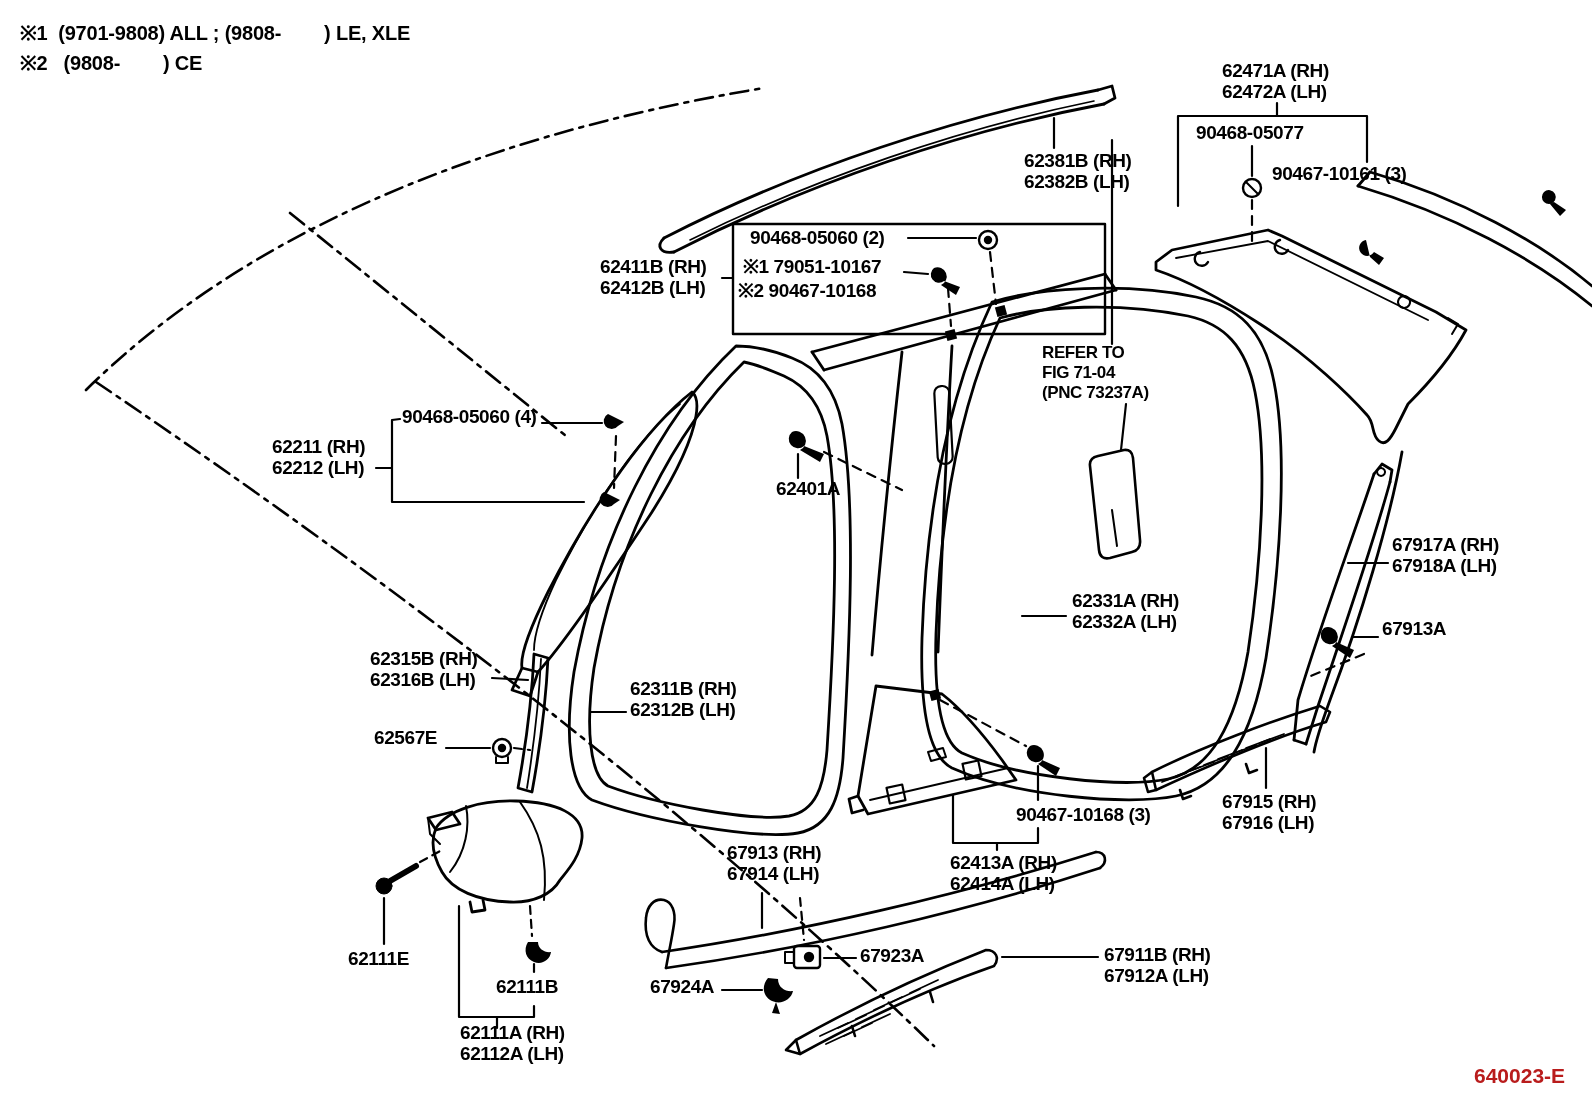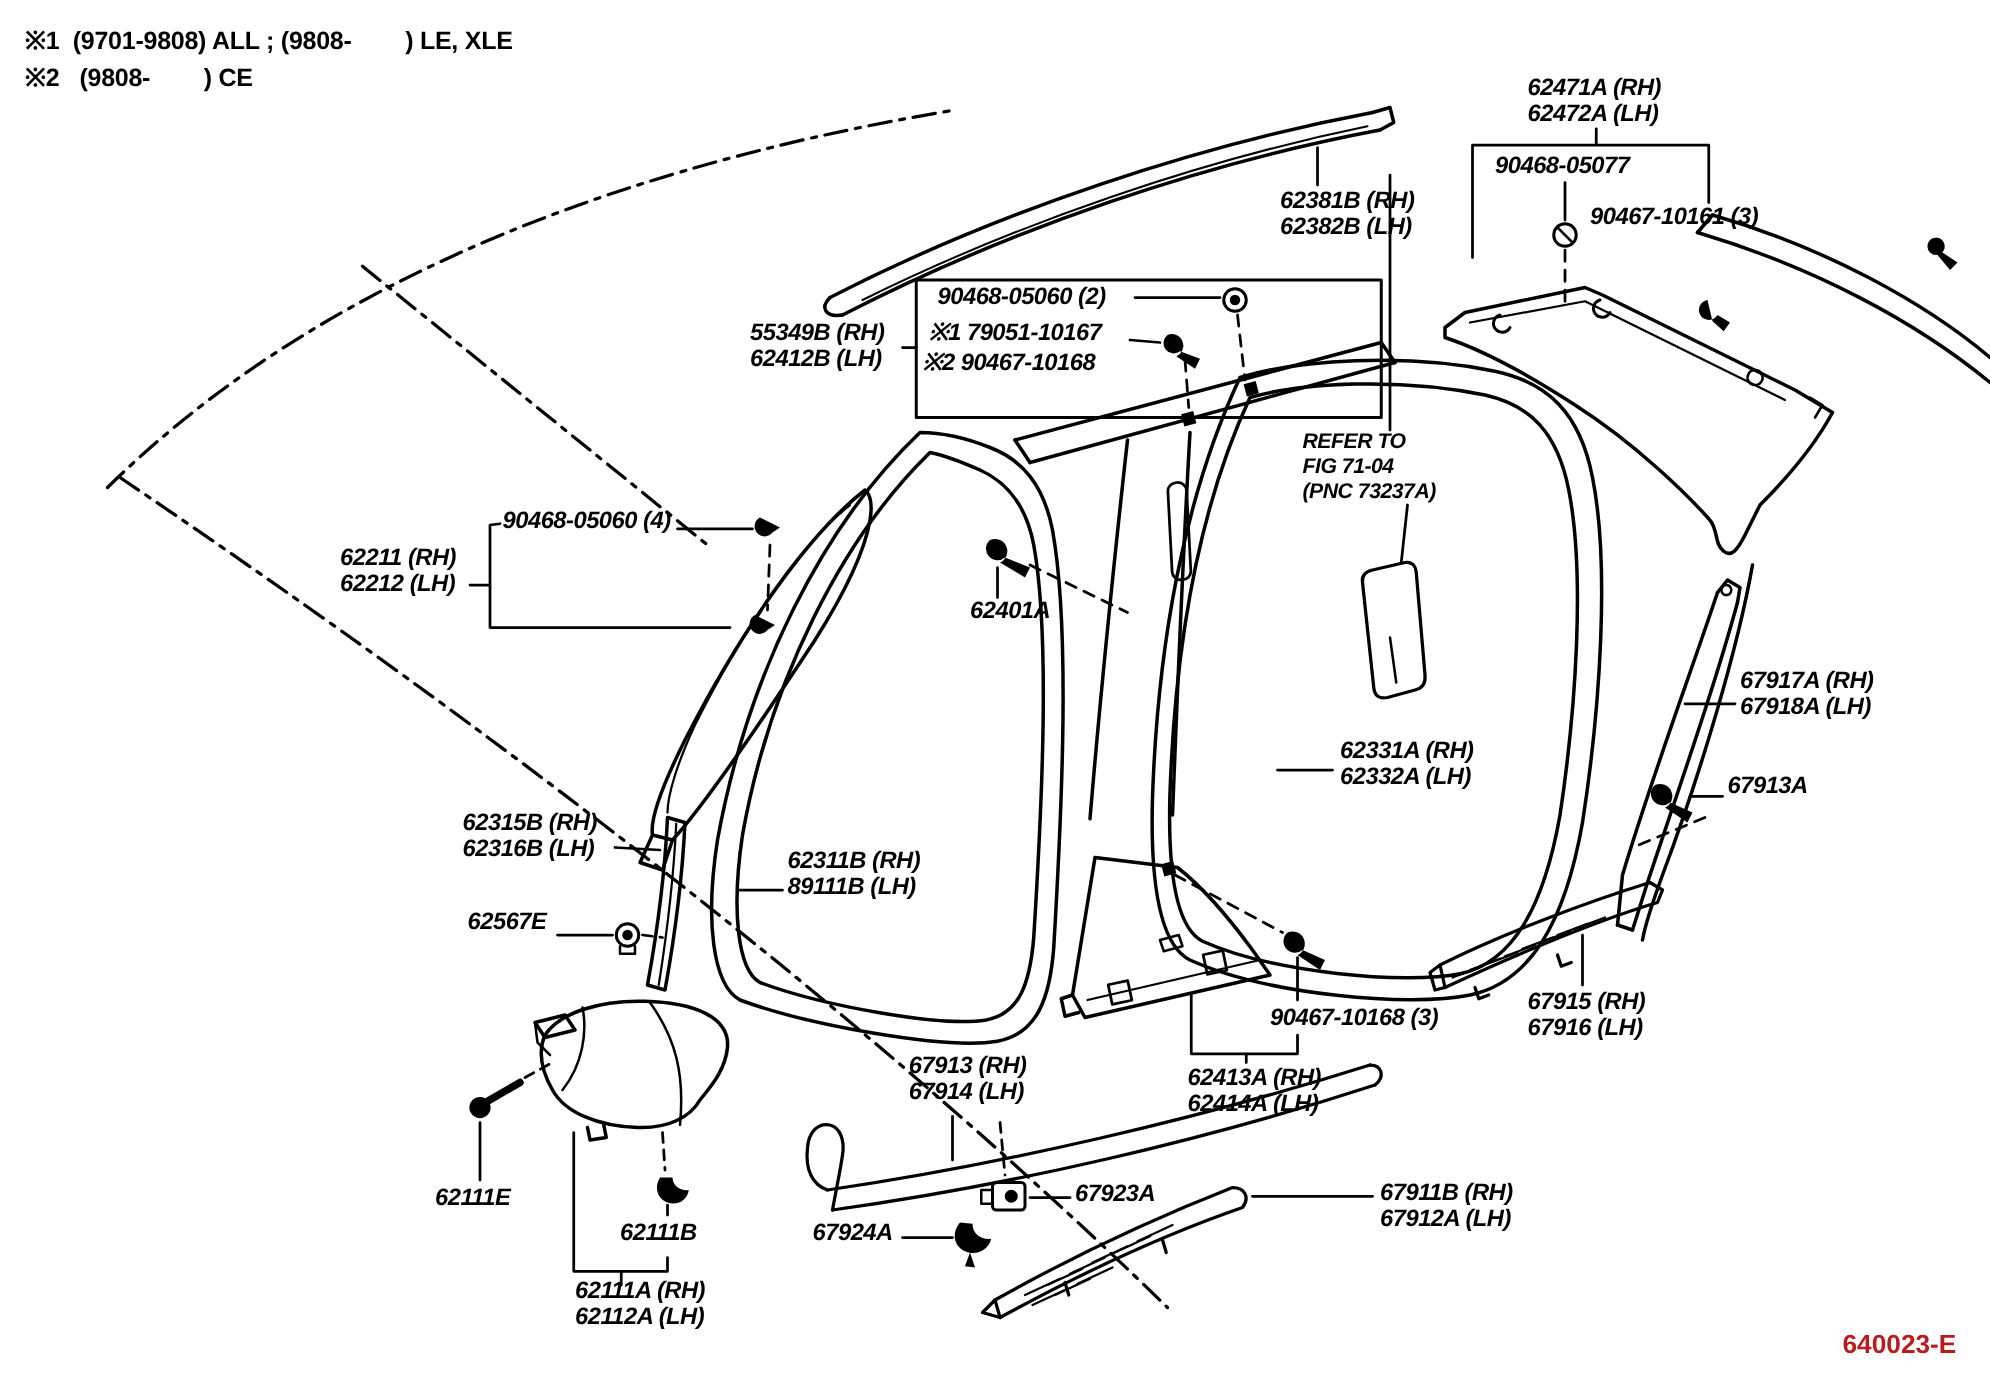--- a/index.html
+++ b/index.html
@@ -3,21 +3,21 @@
 <meta charset="utf-8">
 <style>
   html,body{margin:0;padding:0;background:#ffffff;}
   #stage{
     position:relative;width:1592px;height:1099px;background:#ffffff;
     font-family:"Liberation Sans",sans-serif;overflow:hidden;
   }
   #art{position:absolute;left:0;top:0;}
   .lbl{
     position:absolute;font-weight:bold;font-size:19px;line-height:21px;
-    color:#000;white-space:pre;letter-spacing:-0.4px;font-style:italic;
+    color:#000;white-space:pre;letter-spacing:-0.4px;
   }
   .note{
     position:absolute;font-weight:bold;font-size:20px;line-height:30px;
     color:#000;white-space:pre;letter-spacing:-0.2px;
   }
   .code{
     position:absolute;font-weight:bold;font-size:21px;color:#b91c1c;white-space:pre;
   }
   .sm{font-size:17px;}
 </style>
@@ -240,32 +240,32 @@
   </svg>
 
   <div class="note" style="left:20px;top:18px">※1  (9701-9808) ALL ; (9808-        ) LE, XLE</div>
   <div class="note" style="left:20px;top:48px">※2   (9808-        ) CE</div>
 
   <div class="lbl" style="left:1222px;top:60px"><div>62471A (RH)</div><div>62472A (LH)</div></div>
   <div class="lbl" style="left:1196px;top:122px"><div>90468-05077</div></div>
   <div class="lbl" style="left:1272px;top:163px"><div>90467-10161 (3)</div></div>
   <div class="lbl" style="left:1024px;top:150px"><div>62381B (RH)</div><div>62382B (LH)</div></div>
   <div class="lbl" style="left:750px;top:227px"><div>90468-05060 (2)</div></div>
-  <div class="lbl" style="left:600px;top:256px"><div>55349B (RH)</div><div>62412B (LH)</div></div>
+  <div class="lbl" style="left:600px;top:256px"><div>62411B (RH)</div><div>62412B (LH)</div></div>
   <div class="lbl" style="left:743px;top:256px"><div>※1 79051-10167</div></div>
   <div class="lbl" style="left:738px;top:280px"><div>※2 90467-10168</div></div>
   <div class="lbl sm" style="left:1042px;top:343px;line-height:20px"><div>REFER TO</div><div>FIG 71-04</div><div>(PNC 73237A)</div></div>
   <div class="lbl" style="left:402px;top:406px"><div>90468-05060 (4)</div></div>
   <div class="lbl" style="left:272px;top:436px"><div>62211 (RH)</div><div>62212 (LH)</div></div>
   <div class="lbl" style="left:776px;top:478px"><div>62401A</div></div>
   <div class="lbl" style="left:1392px;top:534px"><div>67917A (RH)</div><div>67918A (LH)</div></div>
   <div class="lbl" style="left:1072px;top:590px"><div>62331A (RH)</div><div>62332A (LH)</div></div>
   <div class="lbl" style="left:1382px;top:618px"><div>67913A</div></div>
   <div class="lbl" style="left:370px;top:648px"><div>62315B (RH)</div><div>62316B (LH)</div></div>
-  <div class="lbl" style="left:630px;top:678px"><div>62311B (RH)</div><div>89111B (LH)</div></div>
+  <div class="lbl" style="left:630px;top:678px"><div>62311B (RH)</div><div>62312B (LH)</div></div>
   <div class="lbl" style="left:374px;top:727px"><div>62567E</div></div>
   <div class="lbl" style="left:1016px;top:804px"><div>90467-10168 (3)</div></div>
   <div class="lbl" style="left:1222px;top:791px"><div>67915 (RH)</div><div>67916 (LH)</div></div>
   <div class="lbl" style="left:727px;top:842px"><div>67913 (RH)</div><div>67914 (LH)</div></div>
   <div class="lbl" style="left:950px;top:852px"><div>62413A (RH)</div><div>62414A (LH)</div></div>
   <div class="lbl" style="left:348px;top:948px"><div>62111E</div></div>
   <div class="lbl" style="left:860px;top:945px"><div>67923A</div></div>
   <div class="lbl" style="left:496px;top:976px"><div>62111B</div></div>
   <div class="lbl" style="left:650px;top:976px"><div>67924A</div></div>
   <div class="lbl" style="left:1104px;top:944px"><div>67911B (RH)</div><div>67912A (LH)</div></div>

